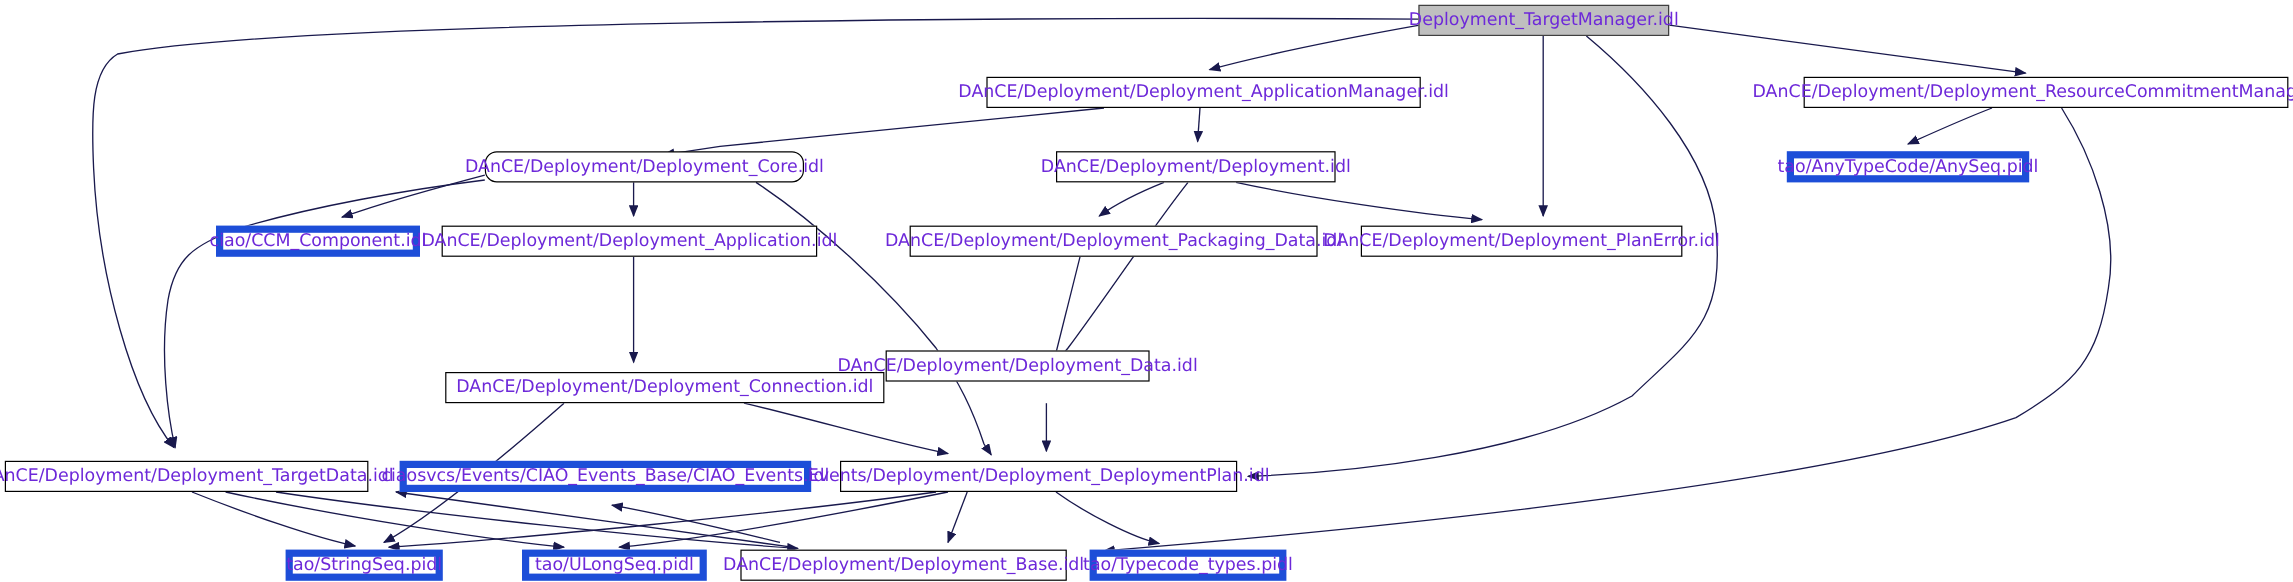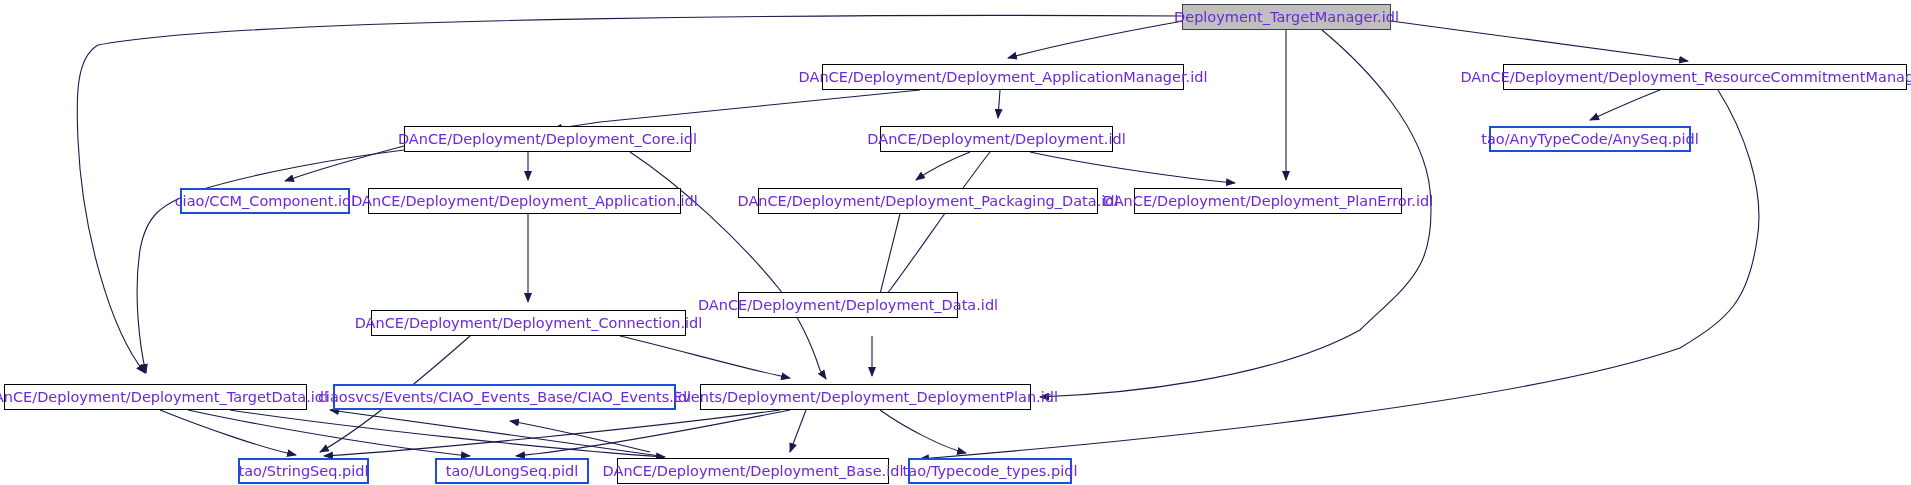--- a/index.html
+++ b/index.html
@@ -30,21 +30,21 @@
     justify-content: center;
     height: 26px;
     border: 1px solid #000000;
     background: #ffffff;
     white-space: nowrap;
     color: #6d28d9;
     font-size: 14.5px;
     letter-spacing: 0px;
   }
   .gnode.light {
-    border: 2px solid #1d4ed8;
+    border: 6px solid #1d4ed8;
   }
   .gnode.root {
     background: #bfbfbf;
     border: 1px solid #404040;
   }
   .gnode .lbl {
     padding: 0 7px;
     line-height: 1;
   }
 </style>
@@ -96,42 +96,42 @@
   <div id="node-layer">
       <div class="gnode root" style="left: 1182px; top: 4px; width: 209px;">
         <span class="lbl">Deployment_TargetManager.idl</span>
       </div>
       <div class="gnode" style="left: 822px; top: 64px; width: 362px; align-items: center;">
         <span class="lbl">DAnCE/Deployment/Deployment_ApplicationManager.idl</span>
       </div>
       <div class="gnode" style="left: 1503px; top: 64px; width: 404px;">
         <span class="lbl">DAnCE/Deployment/Deployment_ResourceCommitmentManager.idl</span>
       </div>
-      <div class="gnode" style="left: 404px; top: 126px; width: 287px;">
+      <div class="gnode" style="left: 404px; top: 126px; width: 266px; border-radius: 10px;">
         <span class="lbl">DAnCE/Deployment/Deployment_Core.idl</span>
       </div>
       <div class="gnode" style="left: 880px; top: 126px; width: 233px;">
         <span class="lbl">DAnCE/Deployment/Deployment.idl</span>
       </div>
       <div class="gnode light" style="left: 1489px; top: 126px; width: 202px;">
         <span class="lbl">tao/AnyTypeCode/AnySeq.pidl</span>
       </div>
       <div class="gnode light" style="left: 180px; top: 188px; width: 170px;">
         <span class="lbl">ciao/CCM_Component.idl</span>
       </div>
       <div class="gnode" style="left: 368px; top: 188px; width: 313px;">
         <span class="lbl">DAnCE/Deployment/Deployment_Application.idl</span>
       </div>
       <div class="gnode" style="left: 758px; top: 188px; width: 340px;">
         <span class="lbl">DAnCE/Deployment/Deployment_Packaging_Data.idl</span>
       </div>
       <div class="gnode" style="left: 1134px; top: 188px; width: 268px;">
         <span class="lbl">DAnCE/Deployment/Deployment_PlanError.idl</span>
       </div>
-      <div class="gnode" style="left: 371px; top: 310px; width: 315px;">
+      <div class="gnode" style="left: 371px; top: 310px; width: 366px;">
         <span class="lbl">DAnCE/Deployment/Deployment_Connection.idl</span>
       </div>
       <div class="gnode" style="left: 738px; top: 292px; width: 220px;">
         <span class="lbl">DAnCE/Deployment/Deployment_Data.idl</span>
       </div>
       <div class="gnode" style="left: 4px; top: 384px; width: 303px;">
         <span class="lbl">DAnCE/Deployment/Deployment_TargetData.idl</span>
       </div>
       <div class="gnode light" style="left: 333px; top: 384px; width: 343px;">
         <span class="lbl">ciaosvcs/Events/CIAO_Events_Base/CIAO_Events.idl</span>

